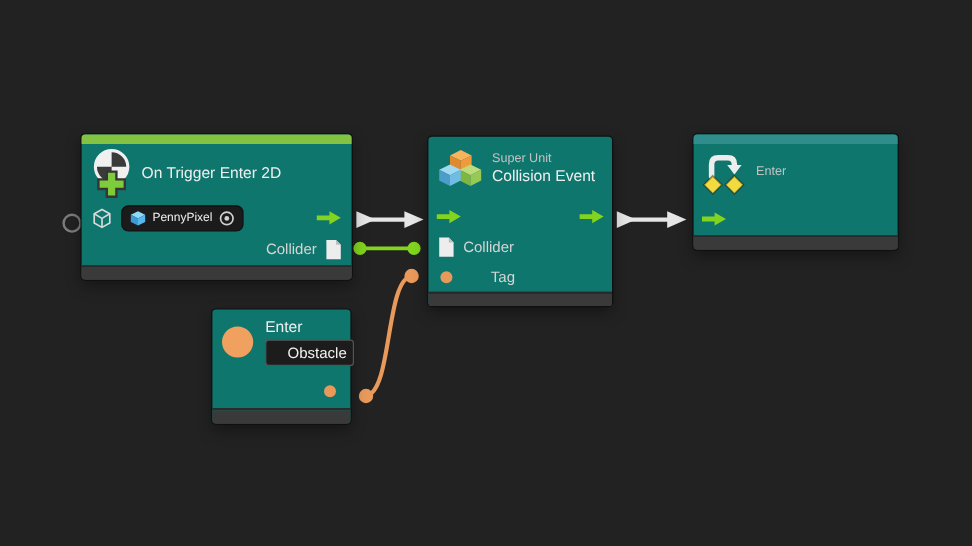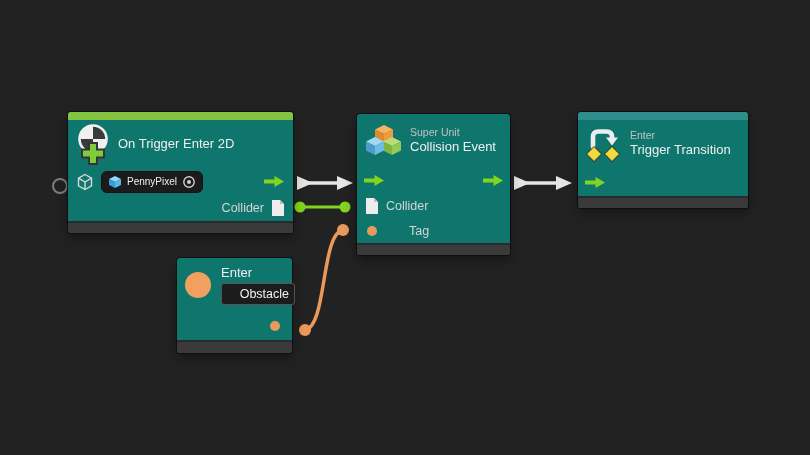--- a/index.html
+++ b/index.html
@@ -211,21 +211,20 @@
       <span>
         <svg width="38" height="38" viewBox="0 0 38 38">
           <path d="M9 22 V12 Q9 6.5 14.5 6.5 H22.5 Q28 6.5 28 12 V13" fill="none" stroke="#EDEDED" stroke-width="4.6" stroke-linecap="round"></path>
           <polygon points="22,12.5 34,12.5 28,20.5" fill="#EDEDED"></polygon>
           <polygon points="10,21.5 17.5,29 10,36.5 2.5,29" fill="#F2DA41" stroke="rgba(0,0,0,0.4)" stroke-width="1.4"></polygon>
           <polygon points="28,21.5 35.5,29 28,36.5 20.5,29" fill="#F2DA41" stroke="rgba(0,0,0,0.4)" stroke-width="1.4"></polygon>
         </svg>
       </span>
       <div class="titles">
         <span class="subtitle">Enter</span>
-        <span class="title">Trigger Transition</span>
       </div>
     </div>
     <div class="row" style="height:28px;padding:0 6px;">
       <span class="arrow-port">
         <svg width="22" height="13" viewBox="0 0 22 13">
             <path d="M1 4.5 H11.5 V1 L21 6.5 L11.5 12 V8.5 H1 Z" fill="#82D41E"></path>
           </svg>
       </span>
     </div>
     <div class="sep"></div>

